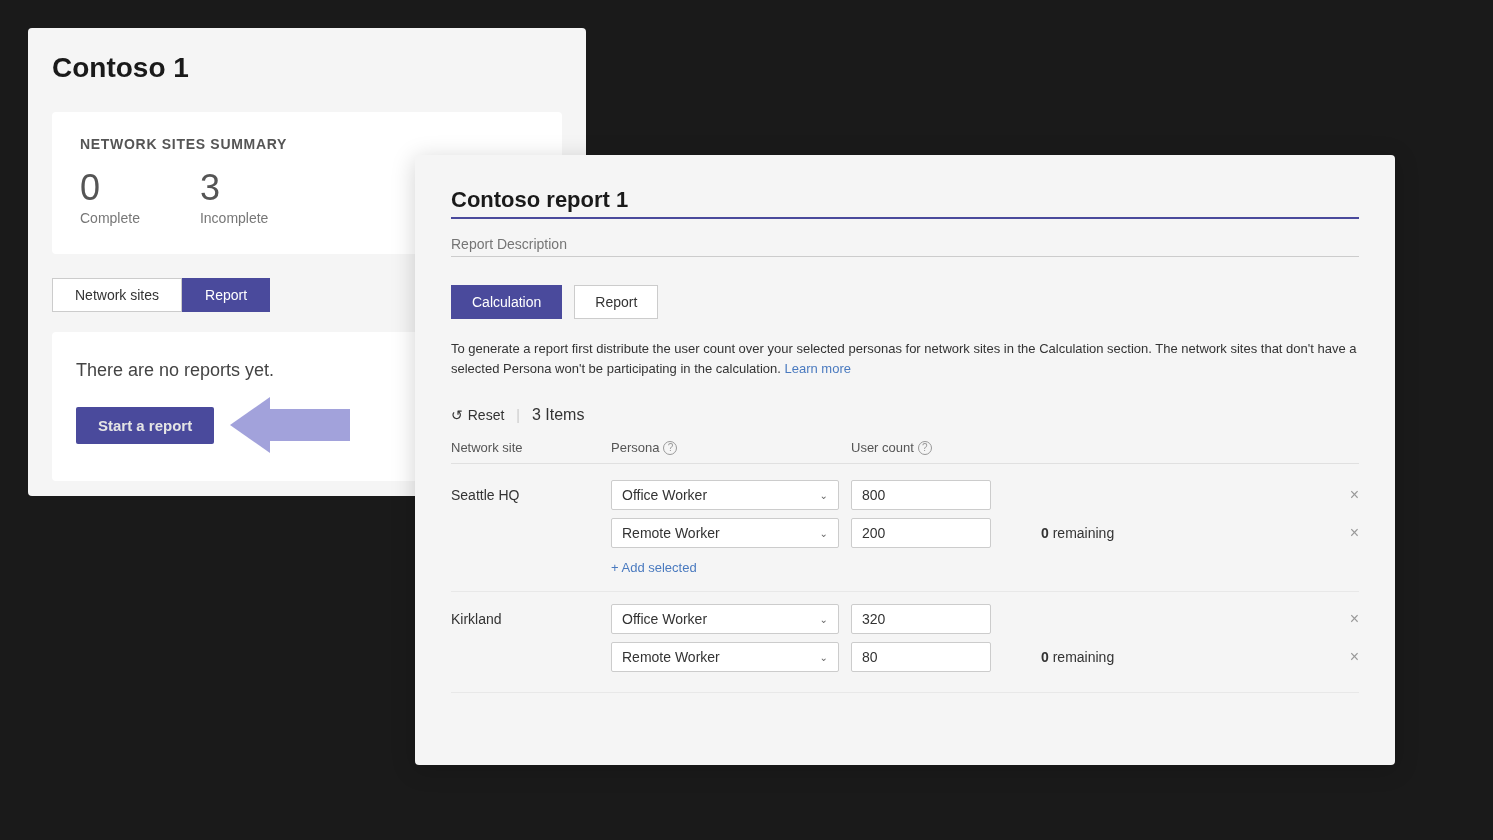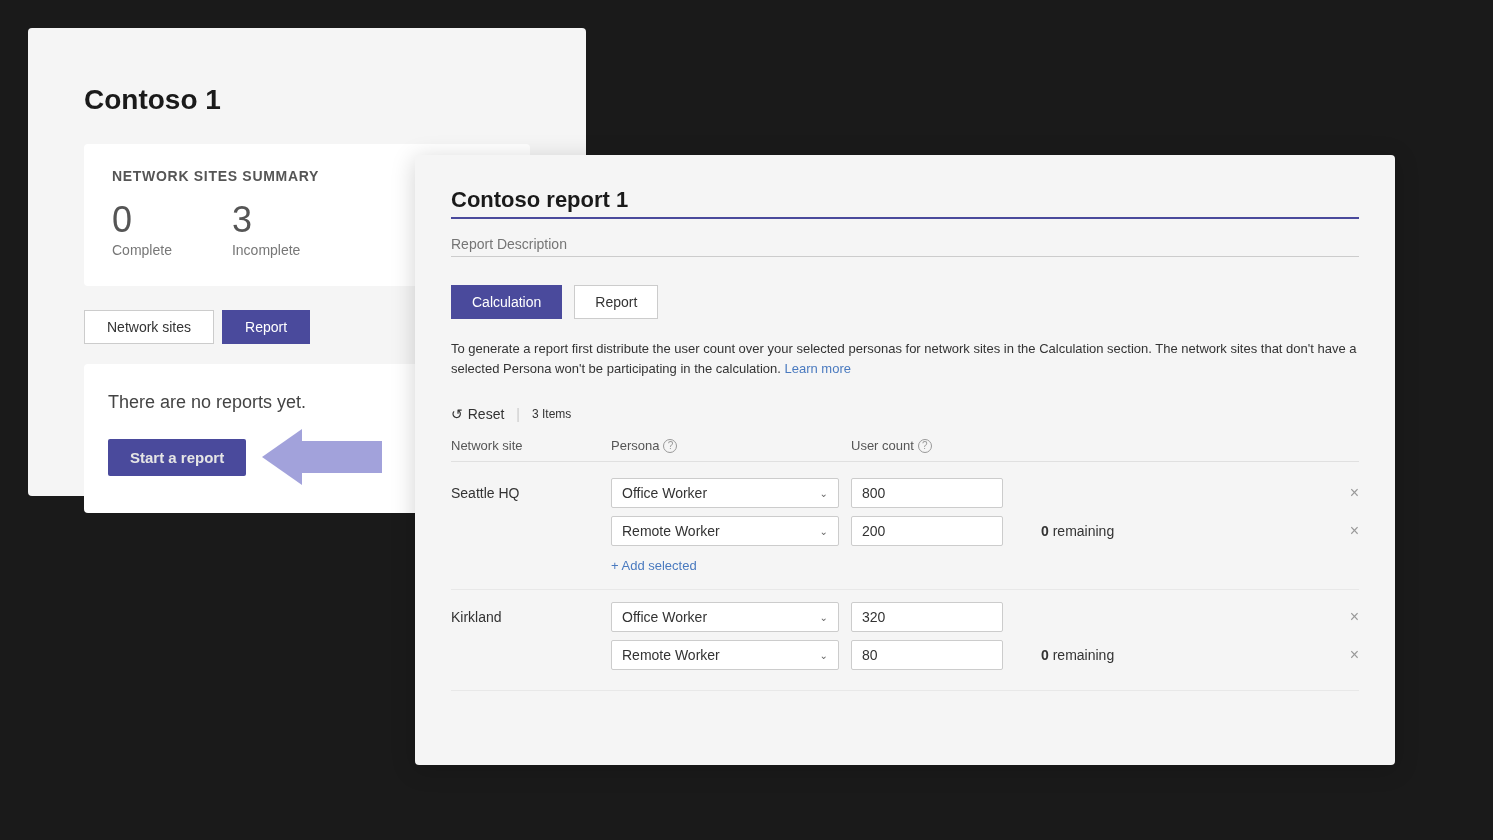--- a/index.html
+++ b/index.html
@@ -14,21 +14,21 @@
 
     
     .left-panel {
       position: absolute;
       top: 28px;
       left: 28px;
       width: 558px;
       height: 468px;
       background: #f5f5f5;
       border-radius: 4px;
-      padding: 56px;
+      padding: 24px;
     }
 
     .left-panel-title {
       font-size: 28px;
       font-weight: 700;
       color: #1a1a1a;
       margin-bottom: 28px;
     }
 
     .summary-card {
@@ -60,21 +60,21 @@
       margin-bottom: 4px;
     }
 
     .stat-desc {
       font-size: 14px;
       color: #777;
     }
 
     .tabs-row {
       display: flex;
-      gap: 8px;
+      gap: 0;
       margin-bottom: 20px;
     }
 
     .tab-btn {
       padding: 8px 22px;
       border: 1px solid #ccc;
       background: #fff;
       font-size: 14px;
       cursor: pointer;
       color: #333;
@@ -235,21 +235,21 @@
       cursor: pointer;
       font-family: inherit;
     }
 
     .divider {
       color: #ccc;
       font-size: 14px;
     }
 
     .items-count {
-      font-size: 12px;
+      font-size: 16px;
       color: #333;
     }
 
     .table-header-row {
       display: grid;
       grid-template-columns: 160px 240px 180px 1fr 24px;
       gap: 0;
       padding: 0 0 8px 0;
       border-bottom: 1px solid #e0e0e0;
       margin-bottom: 4px;
@@ -315,21 +315,21 @@
       font-size: 10px;
       color: #666;
     }
 
     .count-input {
       border: 1px solid #ccc;
       background: #fff;
       padding: 6px 10px;
       font-size: 14px;
       color: #333;
-      width: 152px;
+      width: 140px;
       font-family: inherit;
       outline: none;
       border-radius: 2px;
     }
 
     .remaining-badge {
       font-size: 14px;
       color: #333;
       margin-left: 10px;
       white-space: nowrap;

